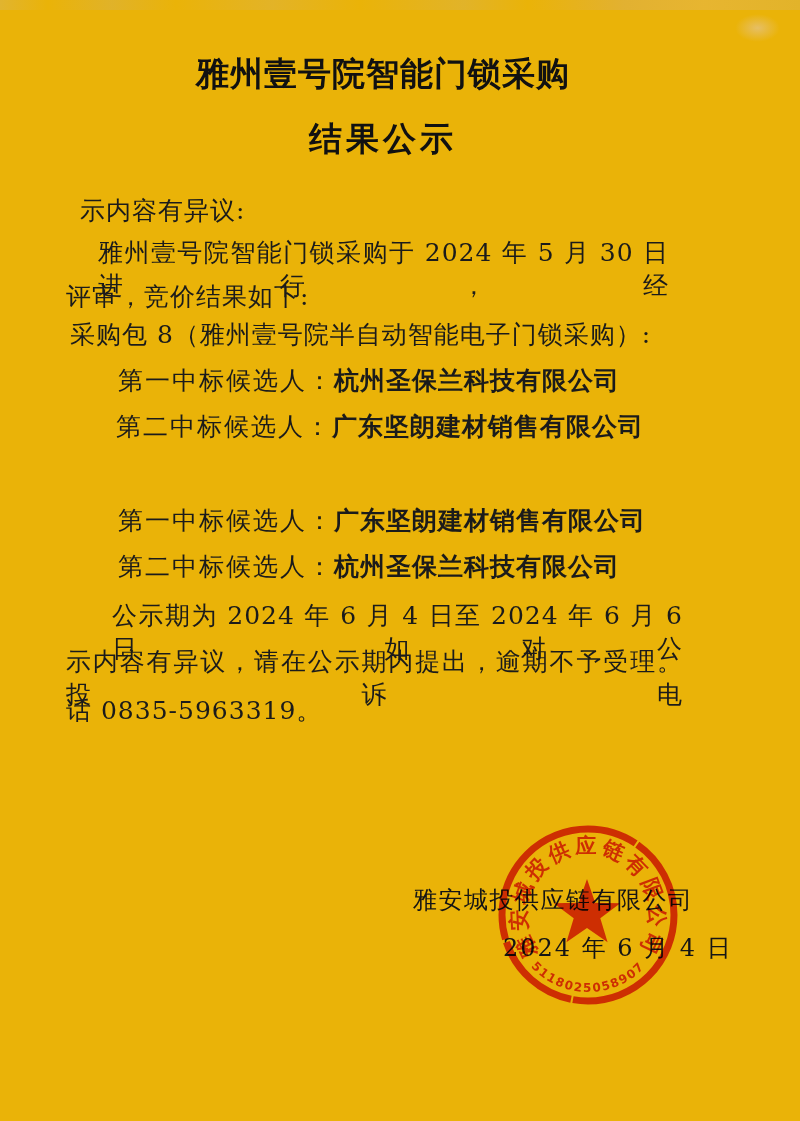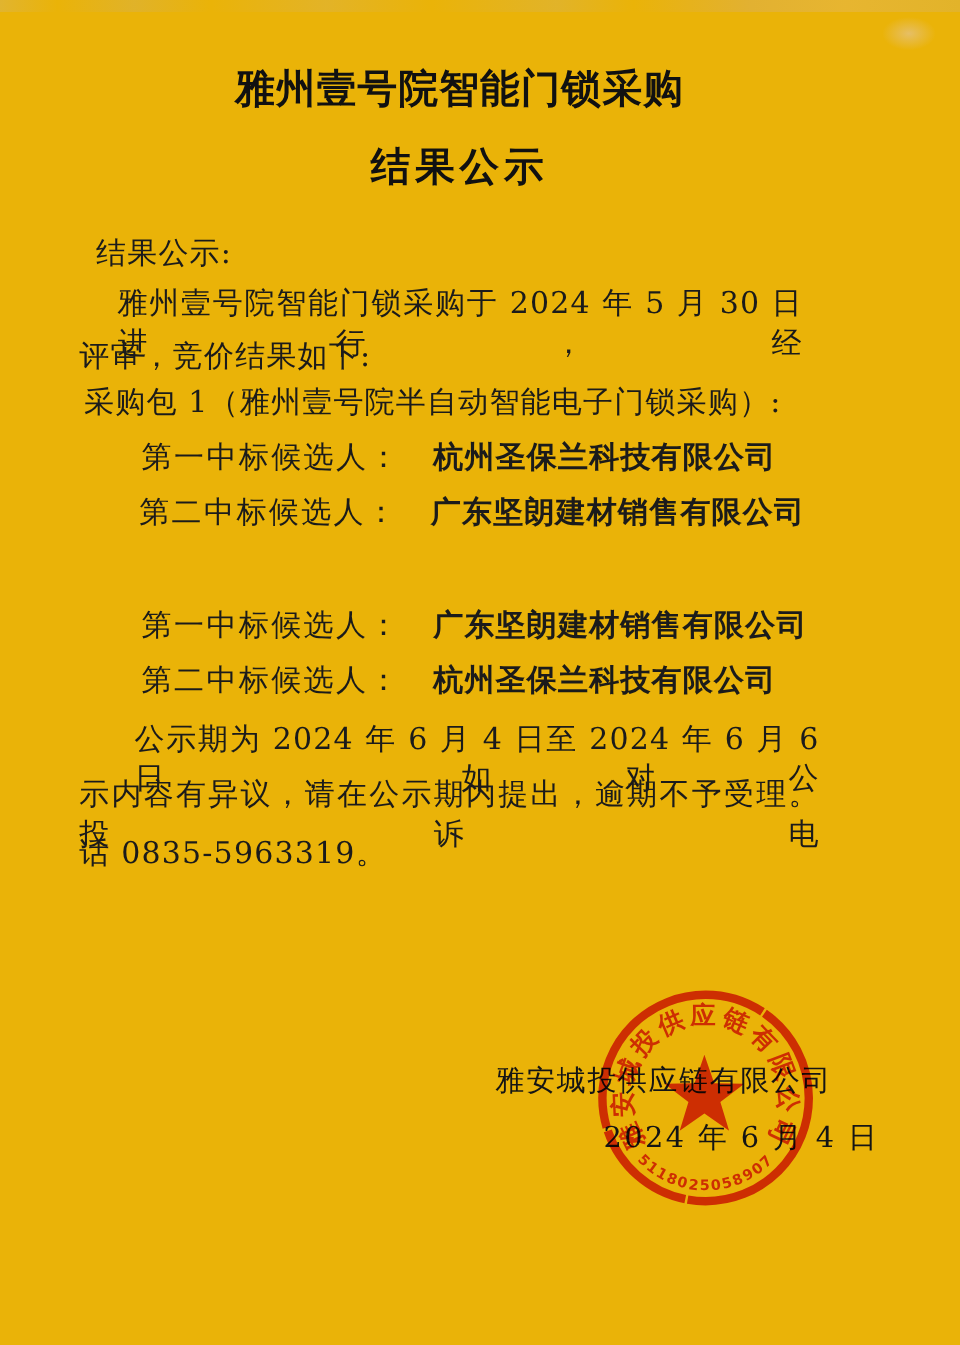--- a/index.html
+++ b/index.html
@@ -38,21 +38,21 @@
   .ln {
     position: absolute; white-space: nowrap;
     font-size: 25px; letter-spacing: 1px; color: #1b1b1b;
   }
   .just {
     white-space: normal; text-align: justify; text-align-last: justify;
   }
   .lbl { letter-spacing: 2px; }
   .co {
     font-family: "DejaVu Sans", "Liberation Sans", sans-serif;
-    font-weight: bold; font-size: 25px; letter-spacing: 1px; margin-left: 27px;
+    font-weight: bold; font-size: 25px; letter-spacing: 1px;
   }
   .sig { position: absolute; white-space: nowrap; font-size: 24px; color: #151515; z-index: 2; }
   .sig-company { top: 884px; left: 413px; letter-spacing: 1.5px; }
   .sig-date { top: 932px; left: 503px; letter-spacing: 2px; }
   .seal-svg {
     position: absolute; top: 0; left: 0; width: 800px; height: 1121px;
     z-index: 3; mix-blend-mode: multiply; opacity: .92; pointer-events: none;
   }
   .seal-arc-text {
     font-family: "DejaVu Serif", "Liberation Serif", serif;
@@ -67,27 +67,27 @@
 <body>
 
 <div class="page">
 
   <div class="scan-noise"></div>
   <div class="smudge"></div>
 
   <h1 class="t1">雅州壹号院智能门锁采购</h1>
   <h1 class="t2">结果公示</h1>
 
-  <div class="ln" style="top:194px; left:80px;">结果公示:</div>
+  <div class="ln" style="top:194px; left:80px;">示内容有异议:</div>
 
   <div class="ln just" style="top:236px; left:98px; width:571px;">雅州壹号院智能门锁采购于 2024 年 5 月 30 日进行，经</div>
 
   <div class="ln" style="top:280px; left:66px;">评审，竞价结果如下:</div>
 
-  <div class="ln" style="top:318px; left:70px;">采购包 1（雅州壹号院半自动智能电子门锁采购）:</div>
+  <div class="ln" style="top:318px; left:70px;">采购包 8（雅州壹号院半自动智能电子门锁采购）:</div>
 
   <div class="ln" style="top:364px; left:118px;">
     <span class="lbl">第一中标候选人：</span><span class="co">杭州圣保兰科技有限公司</span>
   </div>
 
   <div class="ln" style="top:410px; left:116px;">
     <span class="lbl">第二中标候选人：</span><span class="co">广东坚朗建材销售有限公司</span>
   </div>
 
 

